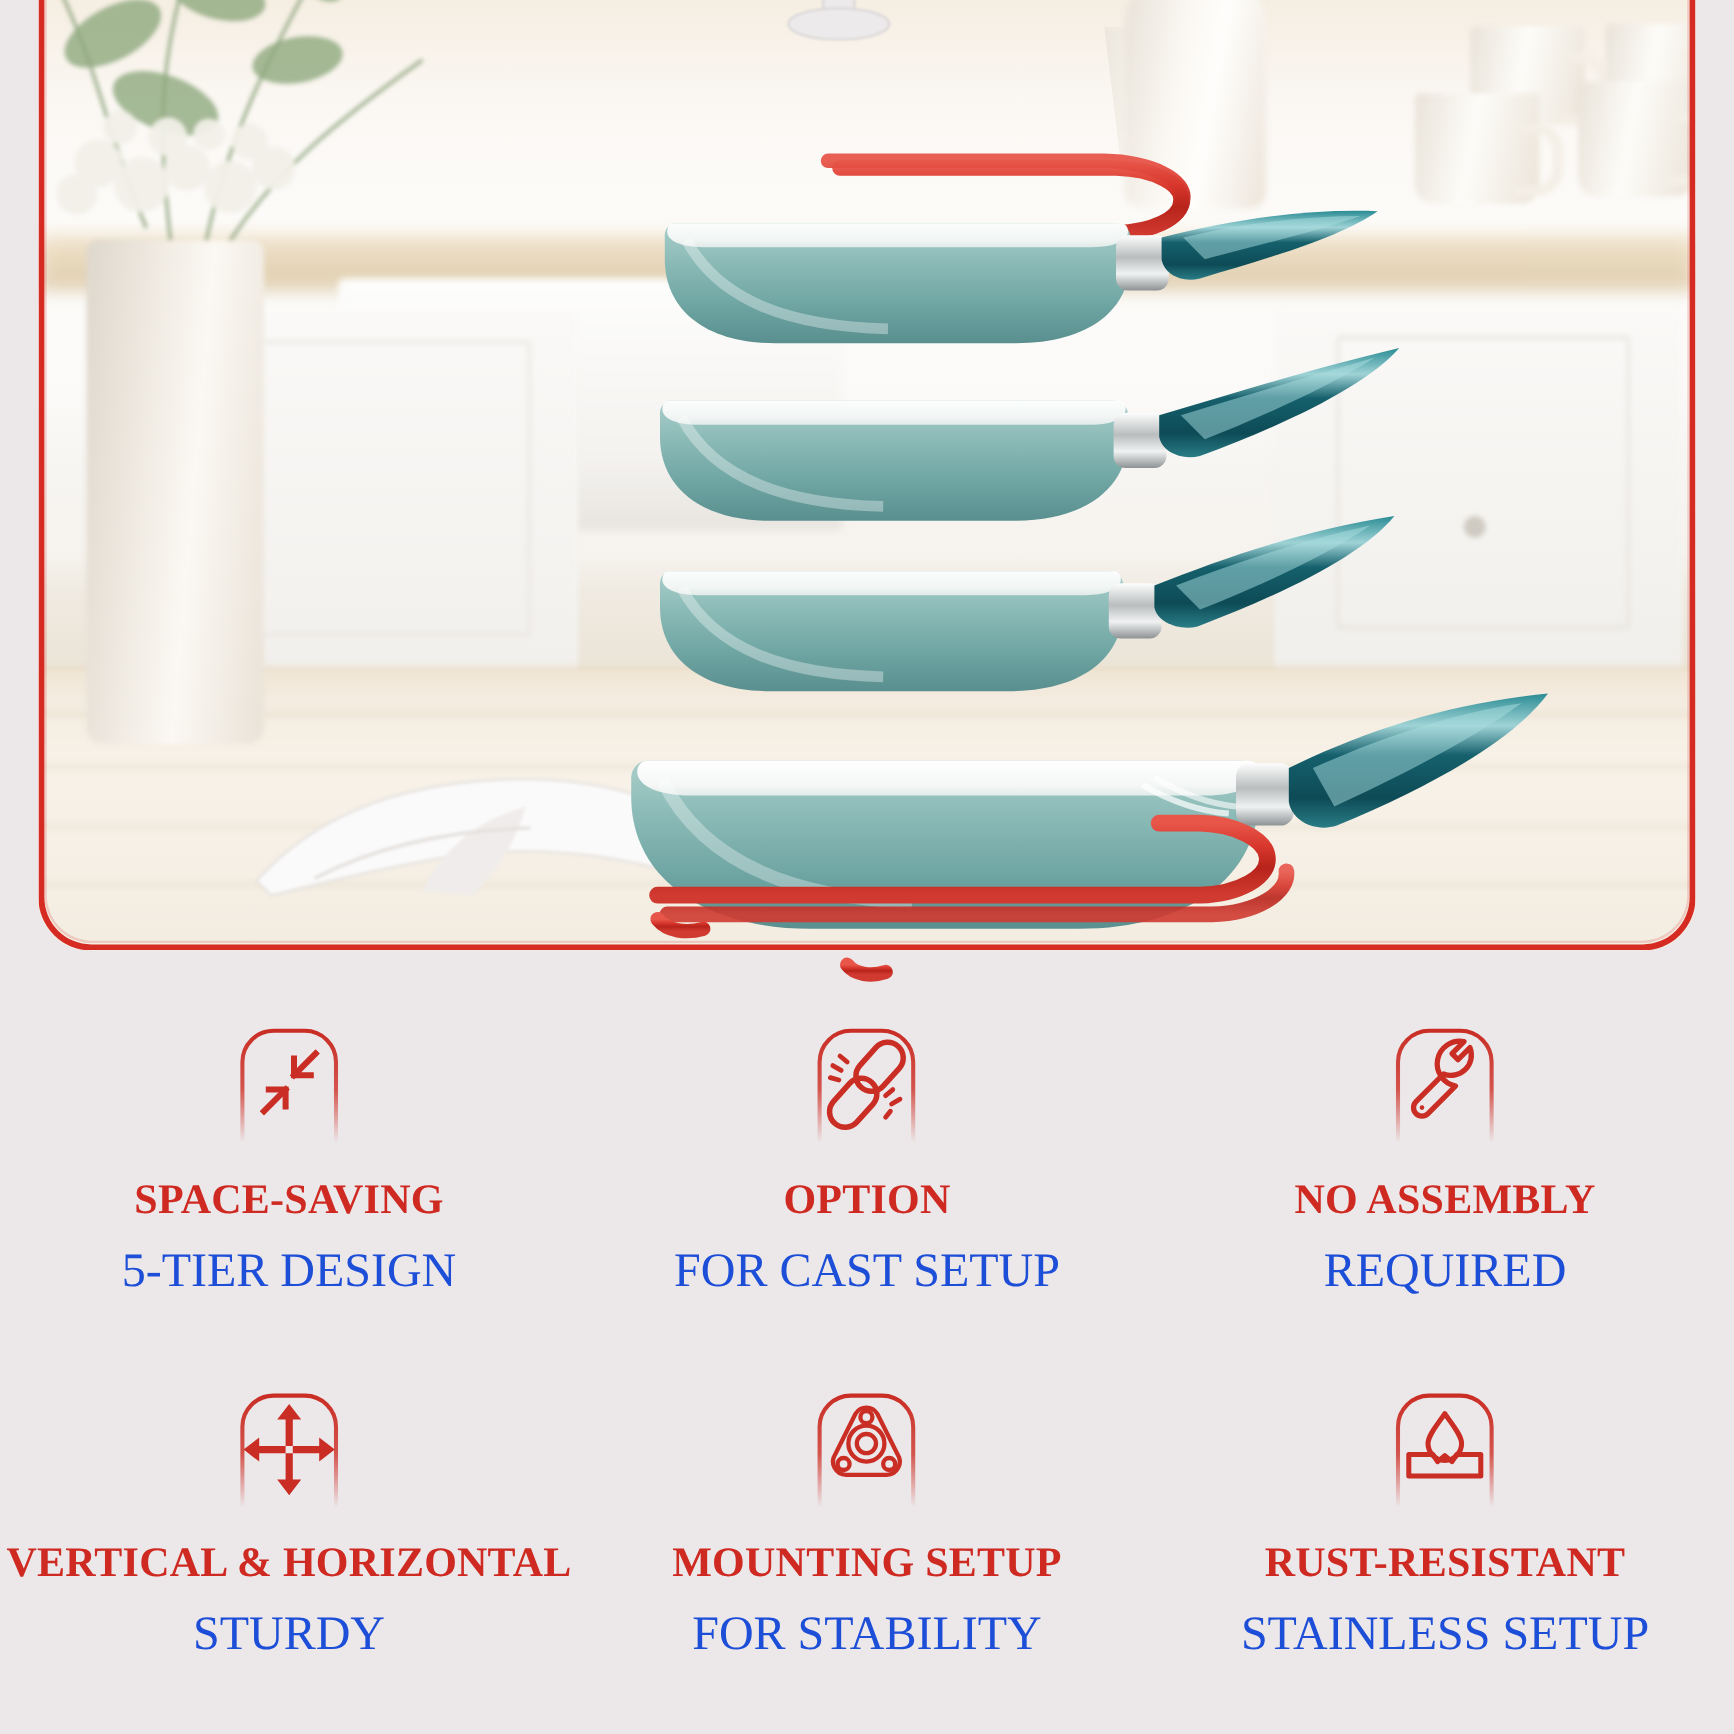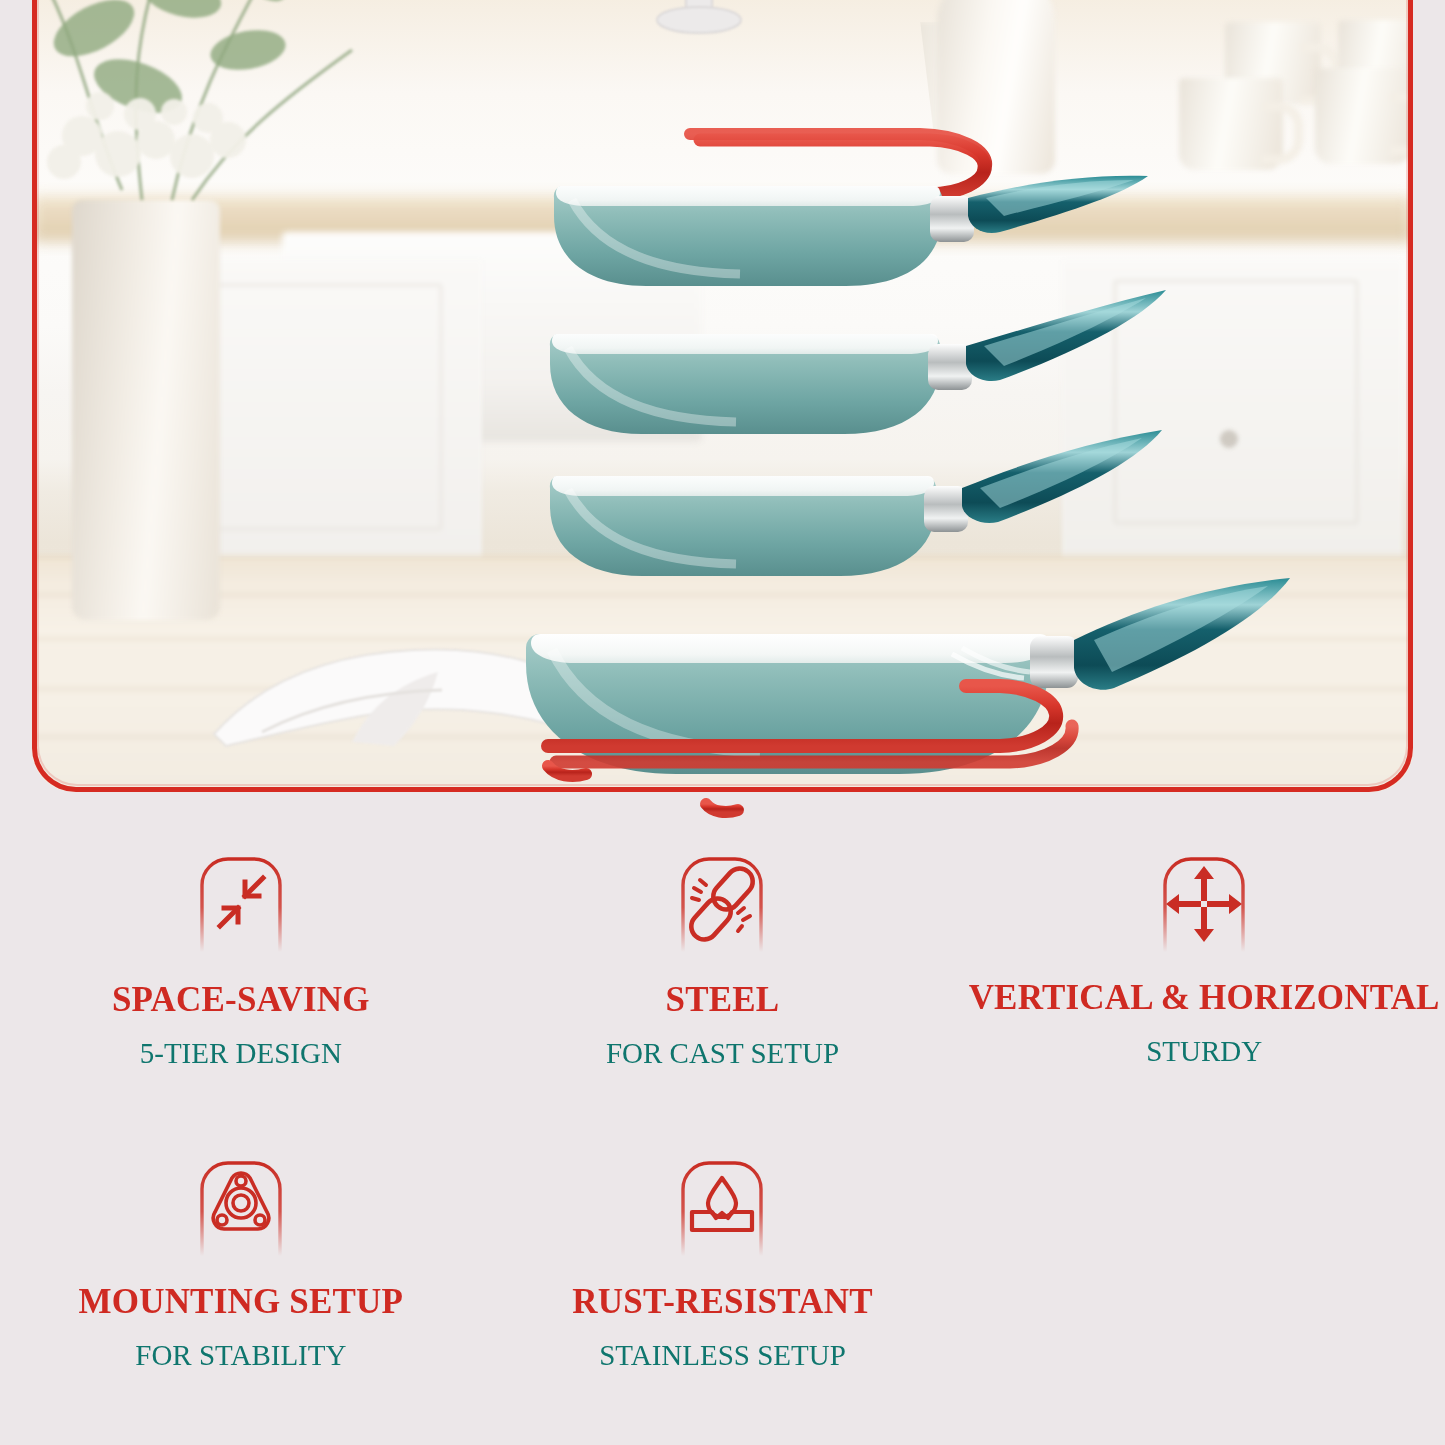--- a/index.html
+++ b/index.html
@@ -142,21 +142,21 @@
     padding-top:14px;
     font-family:Liberation Serif, serif;
   }
   .icon-wrap{width:104px;height:104px;position:relative;margin-bottom:26px;}
   .icon-wrap svg{position:absolute;left:0;top:0;}
   .f-title{
     color:#cf2a22;font-weight:bold;font-size:35px;letter-spacing:.2px;
     line-height:1;margin:0;text-align:center;white-space:nowrap;
   }
   .f-sub{
-    color:#0f766e;font-size:29px;line-height:1;margin-top:22px;
+    color:#1d4ed8;font-size:40px;line-height:1;margin-top:22px;
     text-align:left;white-space:nowrap;
   }
   .r2 .icon-wrap{margin-bottom:24px;}
 </style>
 </head>
 <body>
 
 <div id="hero">
   <div class="photo-clip">
 
@@ -387,24 +387,37 @@
             <path d="M30 28 L36 33"></path>
               <path d="M24 36 L31 40"></path>
               <path d="M22 46 L29 48"></path>
             <path d="M74 56 L68 61"></path>
               <path d="M80 64 L73 68"></path>
               <path d="M72 74 L68 79"></path>
           </g>
         </g>
       </svg>
     </div>
-    <div class="f-title">STEEL</div>
+    <div class="f-title">OPTION</div>
     <div class="f-sub">FOR CAST SETUP</div>
   </div>
 
+  <div class="feature">
+    <div class="icon-wrap">
+      <svg width="104" height="104" viewBox="0 0 104 104">
+        <path d="M13 100 V33 a26 26 0 0 1 26 -26 h26 a26 26 0 0 1 26 26 V100" fill="none" stroke="url(#arch1)" stroke-width="3.4"></path>
+        <g stroke="#c92d24" stroke-width="4.4" fill="none" stroke-linejoin="round" stroke-linecap="round">
+          <path d="M68 16 L58 26 L63 31 L73 21 a17 17 0 0 1 -22 22 L28 66 a7 7 0 0 0 10 10 L61 53 a17 17 0 0 1 7 -37 Z"></path>
+          <circle cx="33" cy="71" r="1.9" fill="#c92d24" stroke="none"></circle>
+        </g>
+      </svg>
+    </div>
+    <div class="f-title">NO ASSEMBLY</div>
+    <div class="f-sub">REQUIRED</div>
+  </div>
 
   <div class="feature r2">
     <div class="icon-wrap">
       <svg width="104" height="104" viewBox="0 0 104 104">
         <path d="M13 100 V33 a26 26 0 0 1 26 -26 h26 a26 26 0 0 1 26 26 V100" fill="none" stroke="url(#arch1)" stroke-width="3.4"></path>
         <g fill="#c92d24">
           <path d="M52 14 L62 27 H55 V49 H49 V27 H42 Z"></path>
           <path d="M52 90 L42 77 H49 V55 H55 V77 H62 Z"></path>
           <path d="M14 52 L27 42 V49 H49 V55 H27 V62 Z"></path>
           <path d="M90 52 L77 62 V55 H55 V49 H77 V42 Z"></path>

